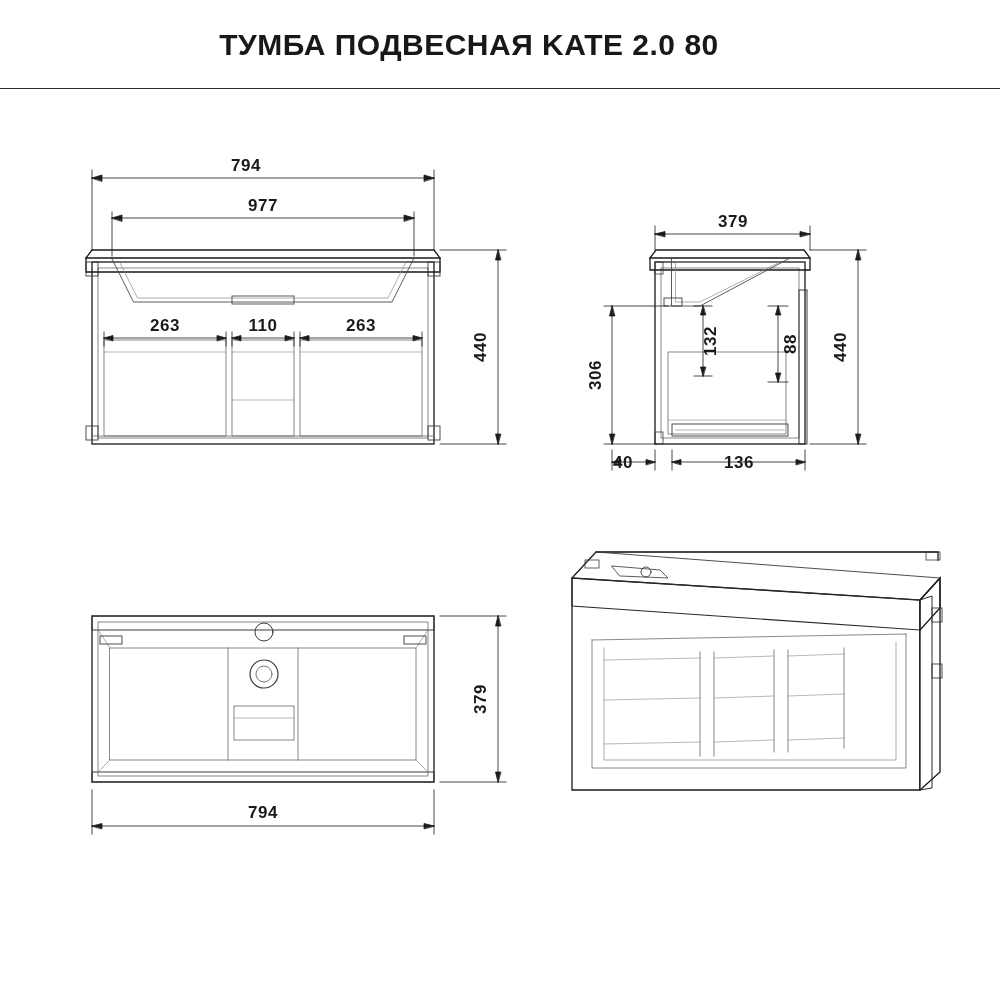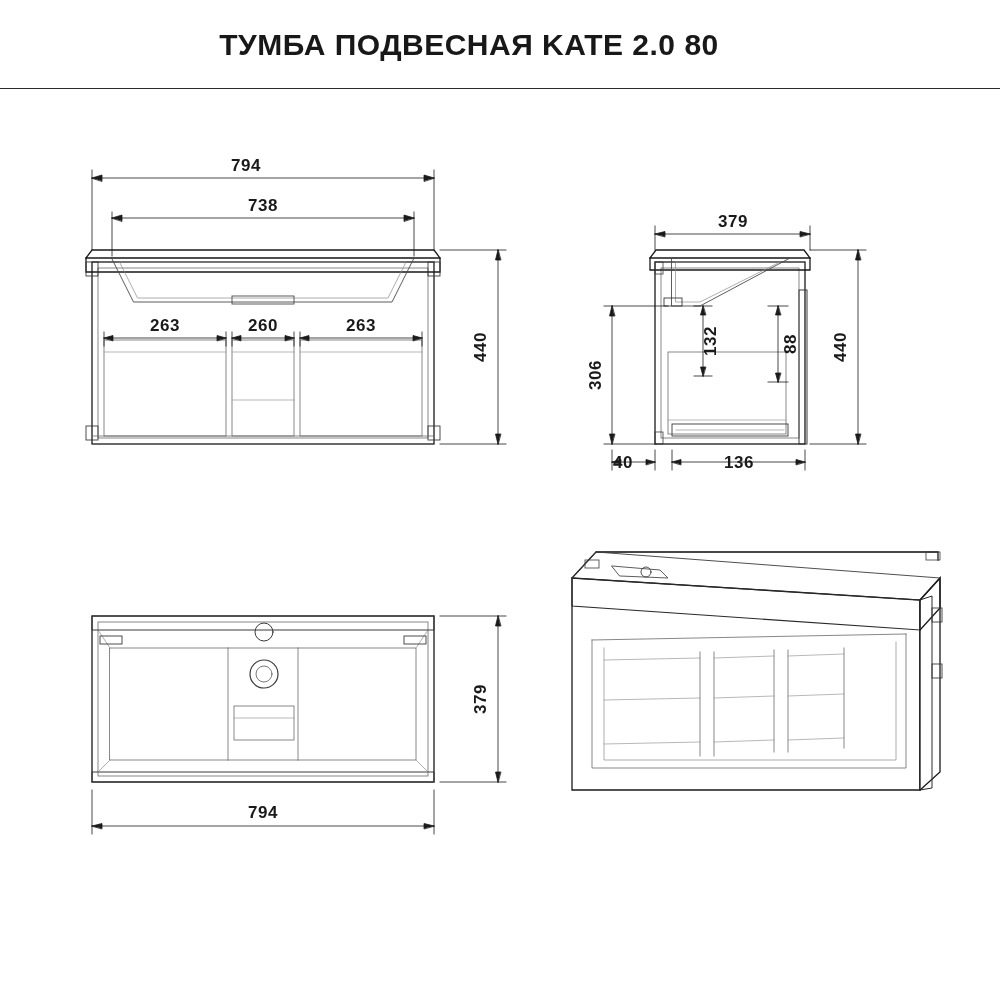--- a/index.html
+++ b/index.html
@@ -280,23 +280,23 @@
         <rect x="932" y="664" width="10" height="14" stroke="#3a3a3a" stroke-width="0.9"></rect>
 
         <rect x="585" y="560" width="14" height="8" stroke="#3a3a3a" stroke-width="0.8"></rect>
         <rect x="926" y="552" width="14" height="8" stroke="#3a3a3a" stroke-width="0.8"></rect>
       </g>
 
     </g>
   </svg>
 
   <div class="dim-label" style="left:246px; top:176px; transform:translate(-50%,-100%);">794</div>
-  <div class="dim-label" style="left:263px; top:216px; transform:translate(-50%,-100%);">738</div>
+  <div class="dim-label" style="left:263px; top:216px; transform:translate(-50%,-100%);">977</div>
   <div class="dim-label" style="left:165px; top:336px; transform:translate(-50%,-100%);">263</div>
-  <div class="dim-label" style="left:263px; top:336px; transform:translate(-50%,-100%);">260</div>
+  <div class="dim-label" style="left:263px; top:336px; transform:translate(-50%,-100%);">110</div>
   <div class="dim-label" style="left:361px; top:336px; transform:translate(-50%,-100%);">263</div>
   <div class="dim-label vert" style="left:481px; top:347px; width:60px; text-align:center; margin-left:-30px; margin-top:-10px;">440</div>
 
   <div class="dim-label" style="left:733px; top:232px; transform:translate(-50%,-100%);">379</div>
   <div class="dim-label vert" style="left:596px; top:375px; width:60px; text-align:center; margin-left:-30px; margin-top:-10px;">306</div>
   <div class="dim-label vert" style="left:711px; top:341px; width:60px; text-align:center; margin-left:-30px; margin-top:-10px;">132</div>
   <div class="dim-label vert" style="left:791px; top:344px; width:44px; text-align:center; margin-left:-22px; margin-top:-10px;">88</div>
   <div class="dim-label vert" style="left:841px; top:347px; width:60px; text-align:center; margin-left:-30px; margin-top:-10px;">440</div>
   <div class="dim-label" style="left:623px; top:473px; transform:translate(-50%,-100%);">40</div>
   <div class="dim-label" style="left:739px; top:473px; transform:translate(-50%,-100%);">136</div>

